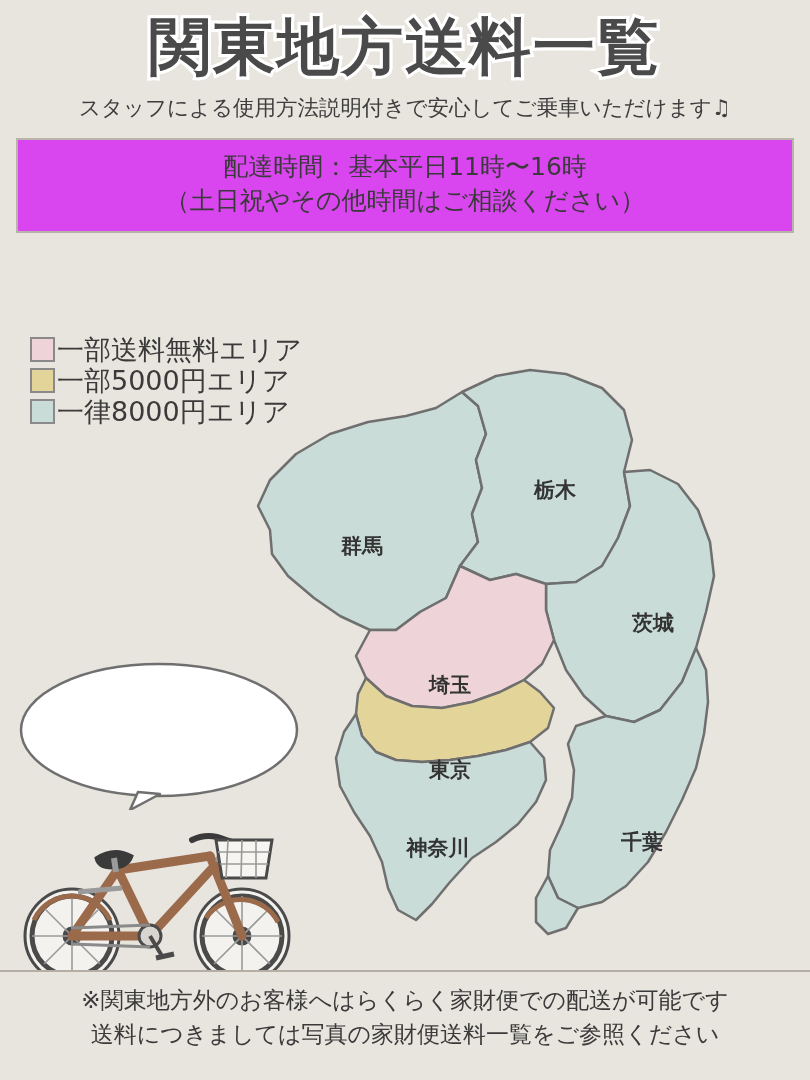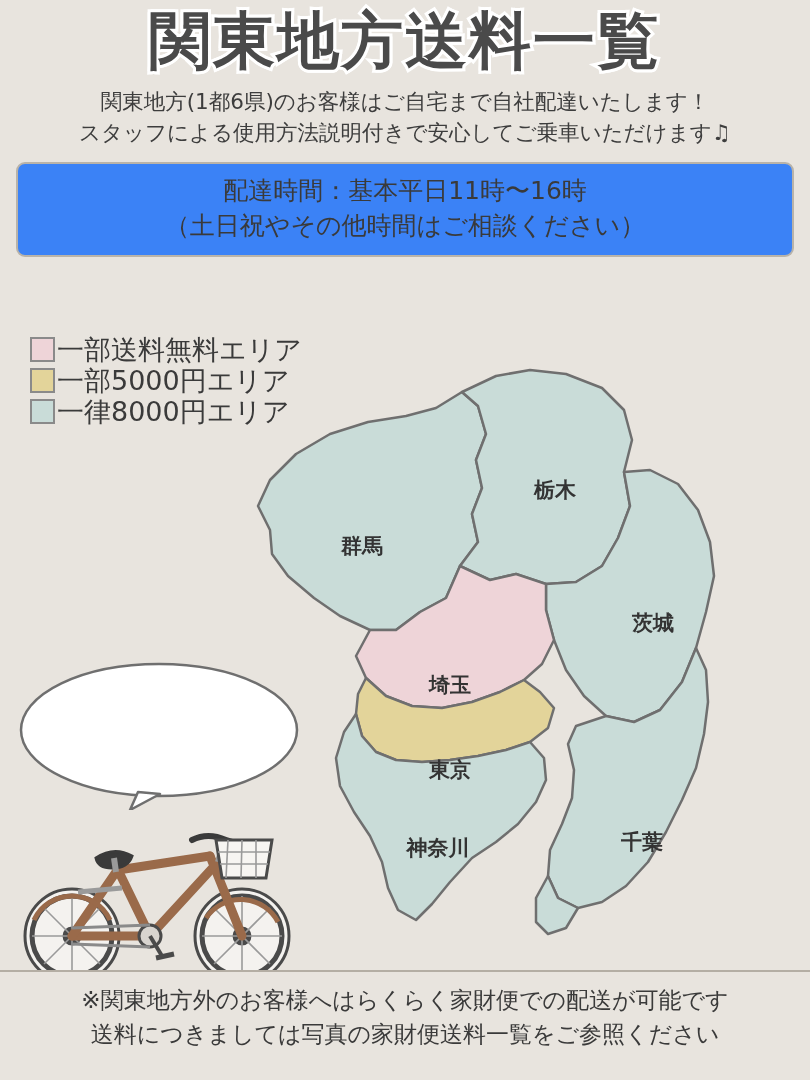--- a/index.html
+++ b/index.html
@@ -18,21 +18,21 @@
   .page {
     position: relative;
     width: 810px;
     height: 1080px;
     box-sizing: border-box;
   }
 
   
   .title-wrap {
     text-align: center;
-    padding-top: 8px;
+    padding-top: 14px;
   }
   .title {
     font-family: "DejaVu Sans", sans-serif;
     font-size: 62px;
     font-weight: bold;
     letter-spacing: 2px;
     color: #4a4a4a;
     -webkit-text-stroke: 6px #ffffff;
     paint-order: stroke fill;
     line-height: 1.05;
@@ -50,22 +50,22 @@
     line-height: 1.42;
     color: #3d3d3d;
     font-family: "DejaVu Sans", sans-serif;
   }
   .lead div { white-space: nowrap; }
 
   
   .time-box {
     margin: 14px 16px 0 16px;
     border: 2px solid #b9b3a9;
-    background: #3b82f6;
-    border-radius: 9px;
+    background: #d946ef;
+    border-radius: 0;
     text-align: center;
     padding: 10px 4px 12px 4px;
     font-size: 25px;
     line-height: 1.38;
     color: #3a3a3a;
     font-family: "DejaVu Sans", sans-serif;
   }
 
   
   .legend {
@@ -161,21 +161,20 @@
 </head>
 <body>
 
 <div class="page">
 
   <div class="title-wrap">
     <h1 class="title">関東地方送料一覧</h1>
   </div>
 
   <div class="lead">
-    <div>関東地方(1都6県)のお客様はご自宅まで自社配達いたします！</div>
     <div>スタッフによる使用方法説明付きで安心してご乗車いただけます♫</div>
   </div>
 
   <div class="time-box">
     <div>配達時間：基本平日11時〜16時</div>
     <div>（土日祝やその他時間はご相談ください）</div>
   </div>
 
   <div class="legend">
     <div class="legend-row">

